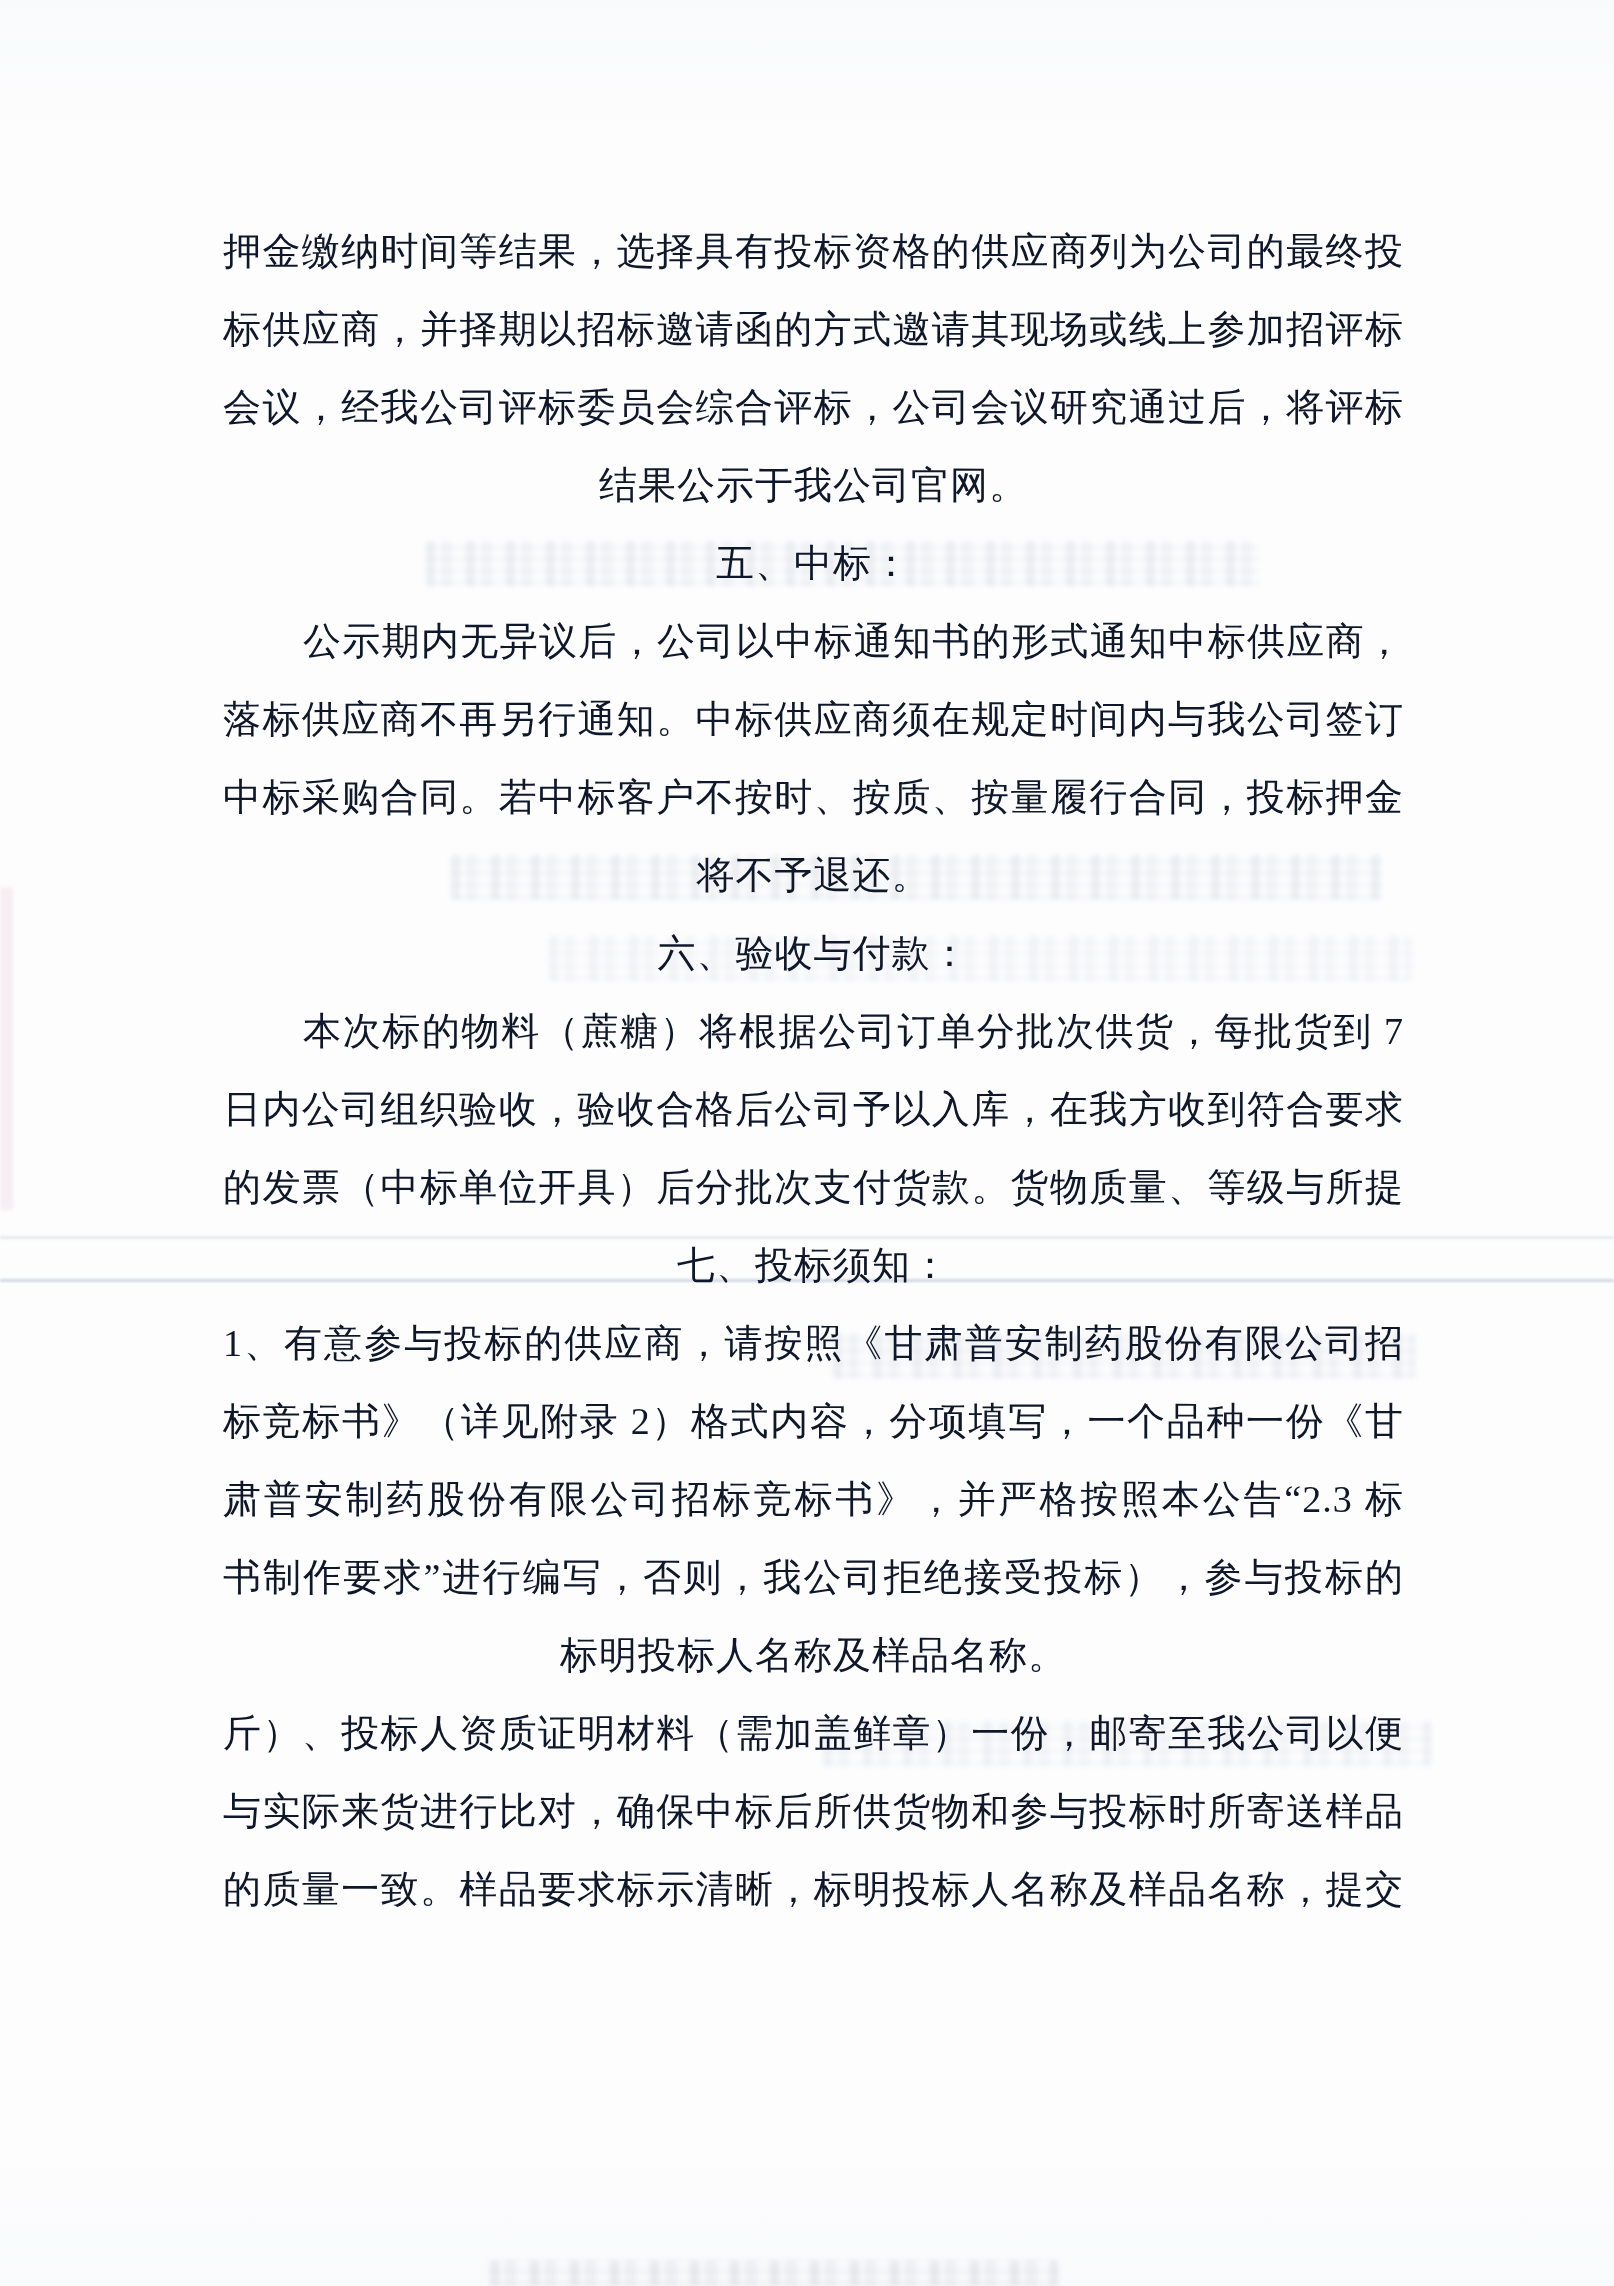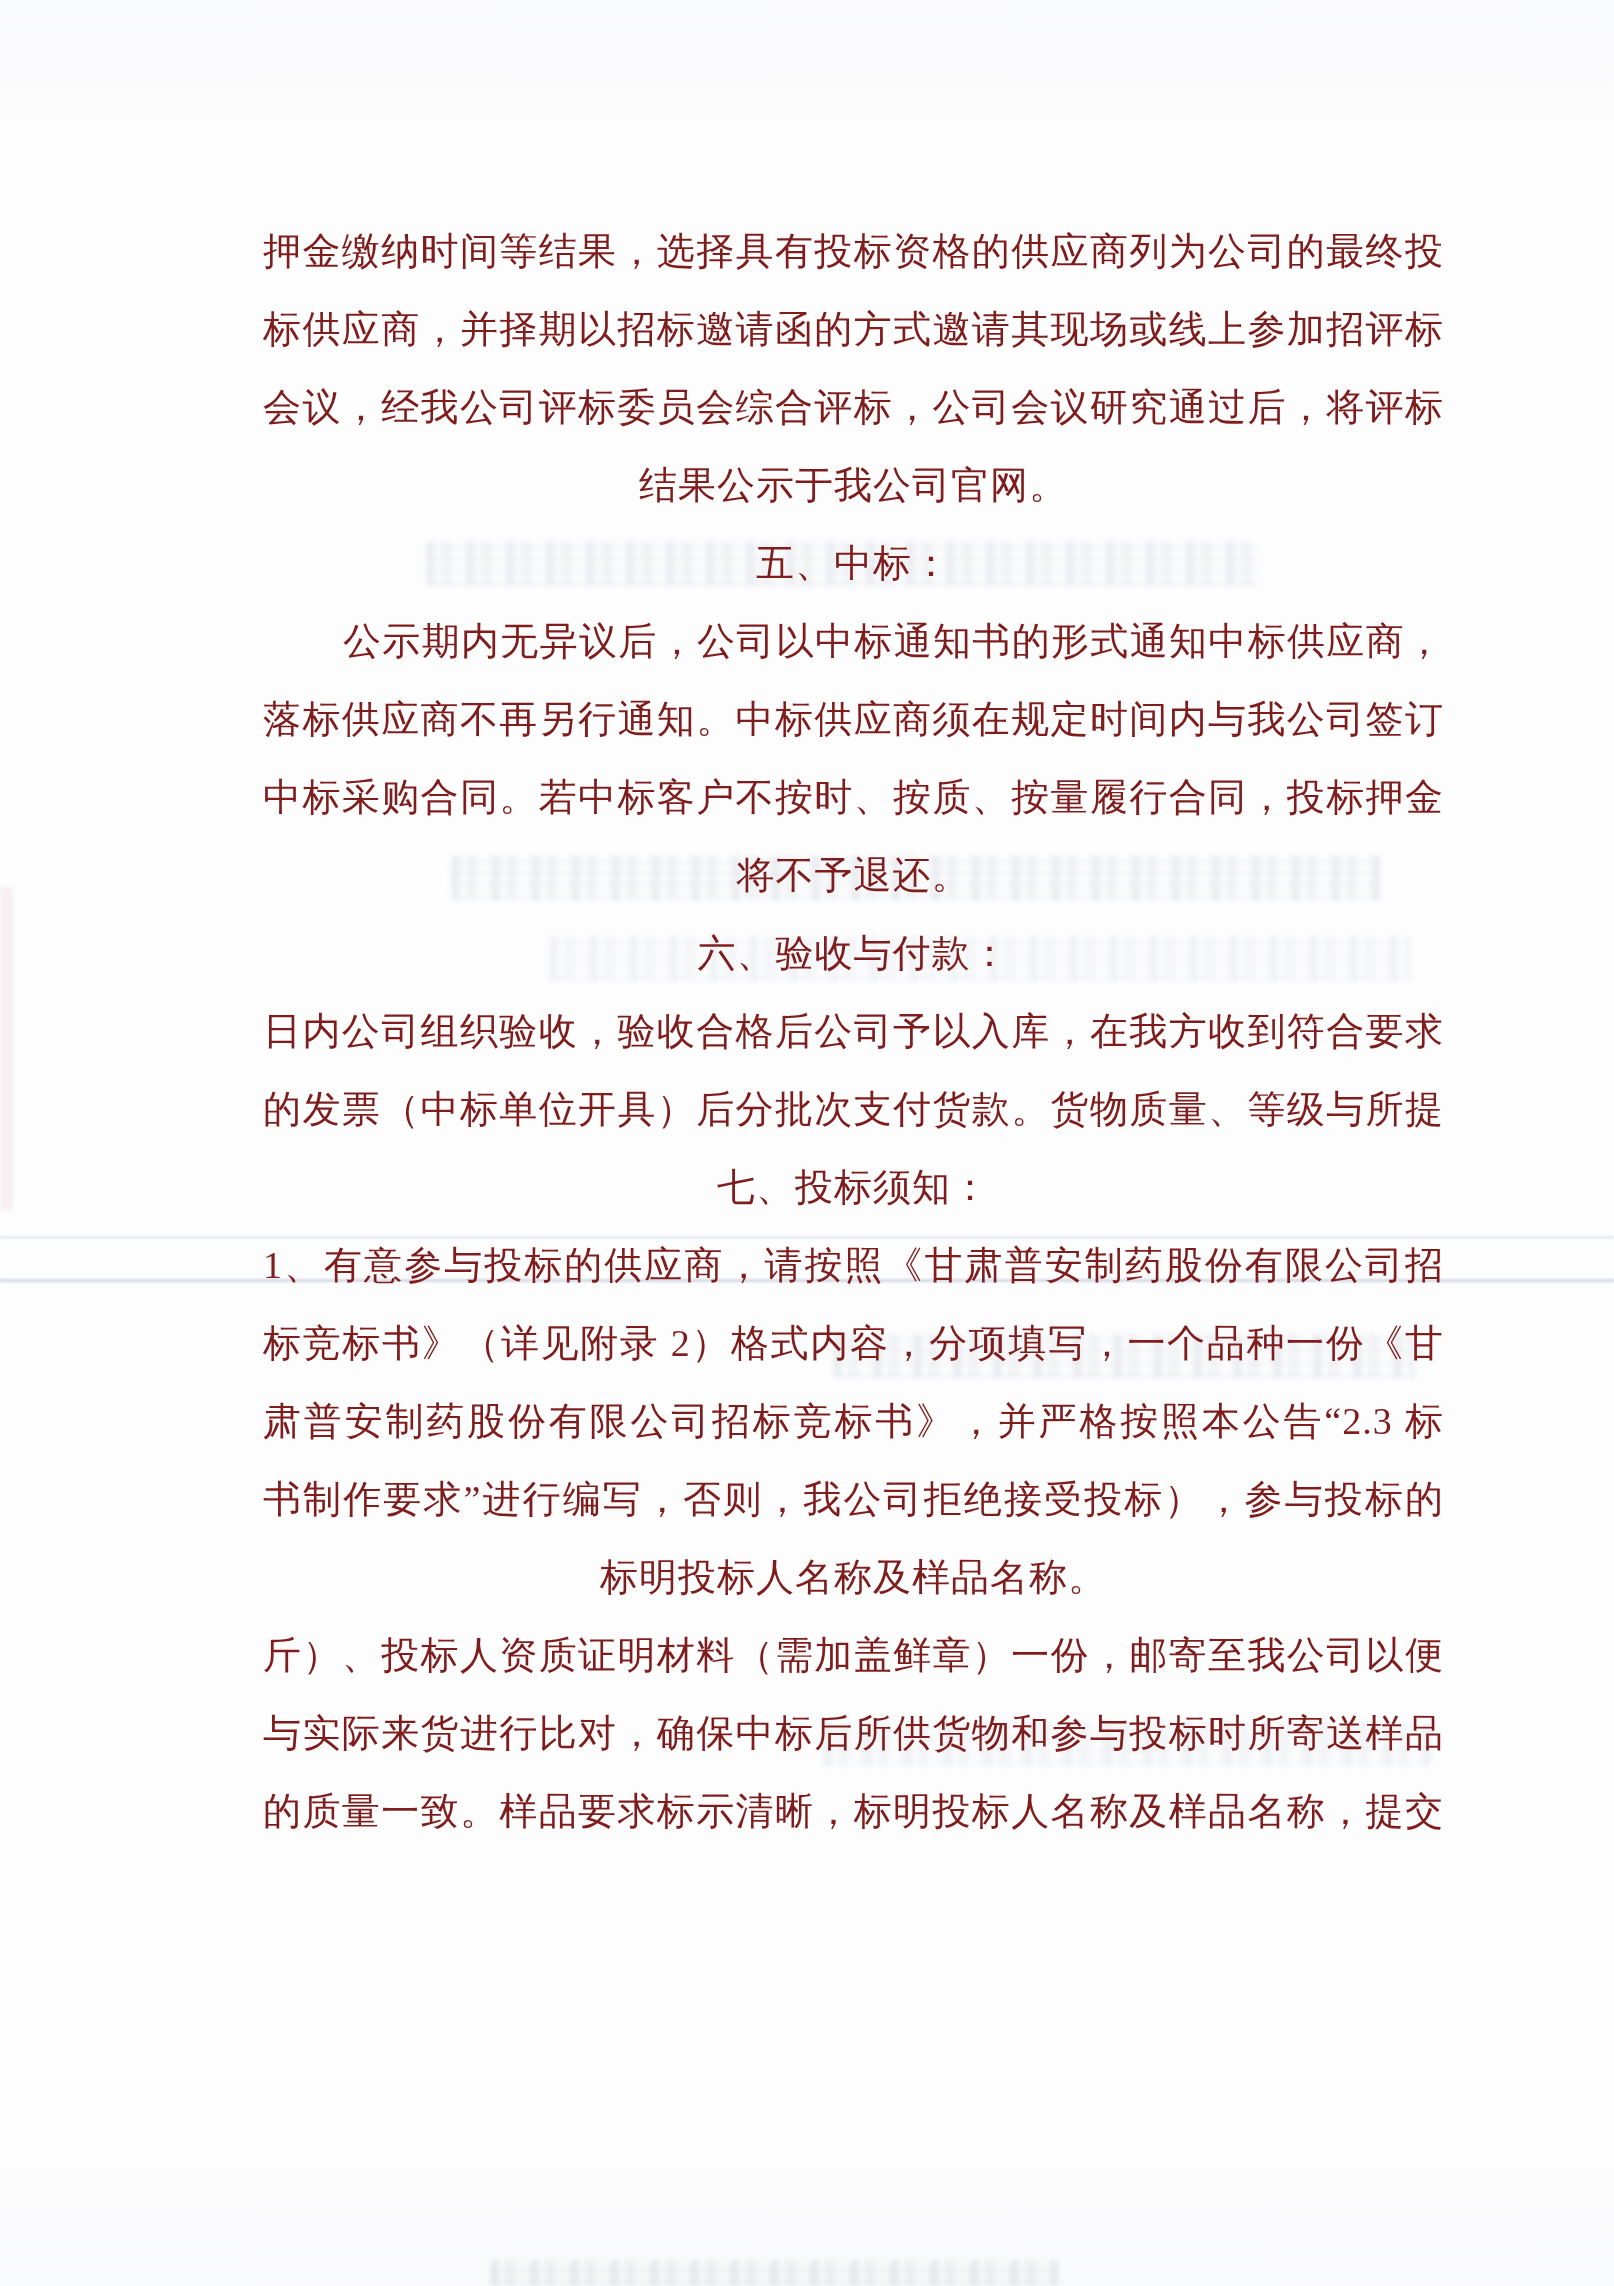--- a/index.html
+++ b/index.html
@@ -72,31 +72,32 @@
 
 <div class="edge-smudge"></div>
 
 <div class="ghost" style="left:426px;  top:541px;  width:833px;"></div>
 <div class="ghost" style="left:451px;  top:855px;  width:931px;"></div>
 <div class="ghost" style="left:549px;  top:936px;  width:863px; opacity:.38;"></div>
 <div class="ghost" style="left:833px;  top:1333px; width:583px;"></div>
 <div class="ghost" style="left:823px;  top:1721px; width:608px; opacity:.45;"></div>
 <div class="ghost" style="left:490px;  top:2260px; width:568px; height:25.5px; opacity:.65;"></div>
 
-<div class="textblock" style="color: #7f1d1d; margin-left: 40px;">
+<div class="textblock" style="color: #0f172a;">
   <div class="ln j">押金缴纳时间等结果，选择具有投标资格的供应商列为公司的最终投</div>
   <div class="ln j">标供应商，并择期以招标邀请函的方式邀请其现场或线上参加招评标</div>
   <div class="ln j">会议，经我公司评标委员会综合评标，公司会议研究通过后，将评标</div>
   <div class="ln">结果公示于我公司官网。</div>
   <div class="ln">五、中标：</div>
   <div class="ln j in">公示期内无异议后，公司以中标通知书的形式通知中标供应商，</div>
   <div class="ln j">落标供应商不再另行通知。中标供应商须在规定时间内与我公司签订</div>
   <div class="ln j">中标采购合同。若中标客户不按时、按质、按量履行合同，投标押金</div>
   <div class="ln">将不予退还。</div>
   <div class="ln">六、验收与付款：</div>
+  <div class="ln j in">本次标的物料（蔗糖）将根据公司订单分批次供货，每批货到 7</div>
   <div class="ln j">日内公司组织验收，验收合格后公司予以入库，在我方收到符合要求</div>
   <div class="ln j">的发票（中标单位开具）后分批次支付货款。货物质量、等级与所提</div>
   <div class="ln">七、投标须知：</div>
   <div class="ln j">1、有意参与投标的供应商，请按照《甘肃普安制药股份有限公司招</div>
   <div class="ln j">标竞标书》（详见附录 2）格式内容，分项填写，一个品种一份《甘</div>
   <div class="ln j">肃普安制药股份有限公司招标竞标书》，并严格按照本公告“2.3 标</div>
   <div class="ln j">书制作要求”进行编写，否则，我公司拒绝接受投标），参与投标的</div>
   <div class="ln">标明投标人名称及样品名称。</div>
   <div class="ln j">斤）、投标人资质证明材料（需加盖鲜章）一份，邮寄至我公司以便</div>
   <div class="ln j">与实际来货进行比对，确保中标后所供货物和参与投标时所寄送样品</div>

